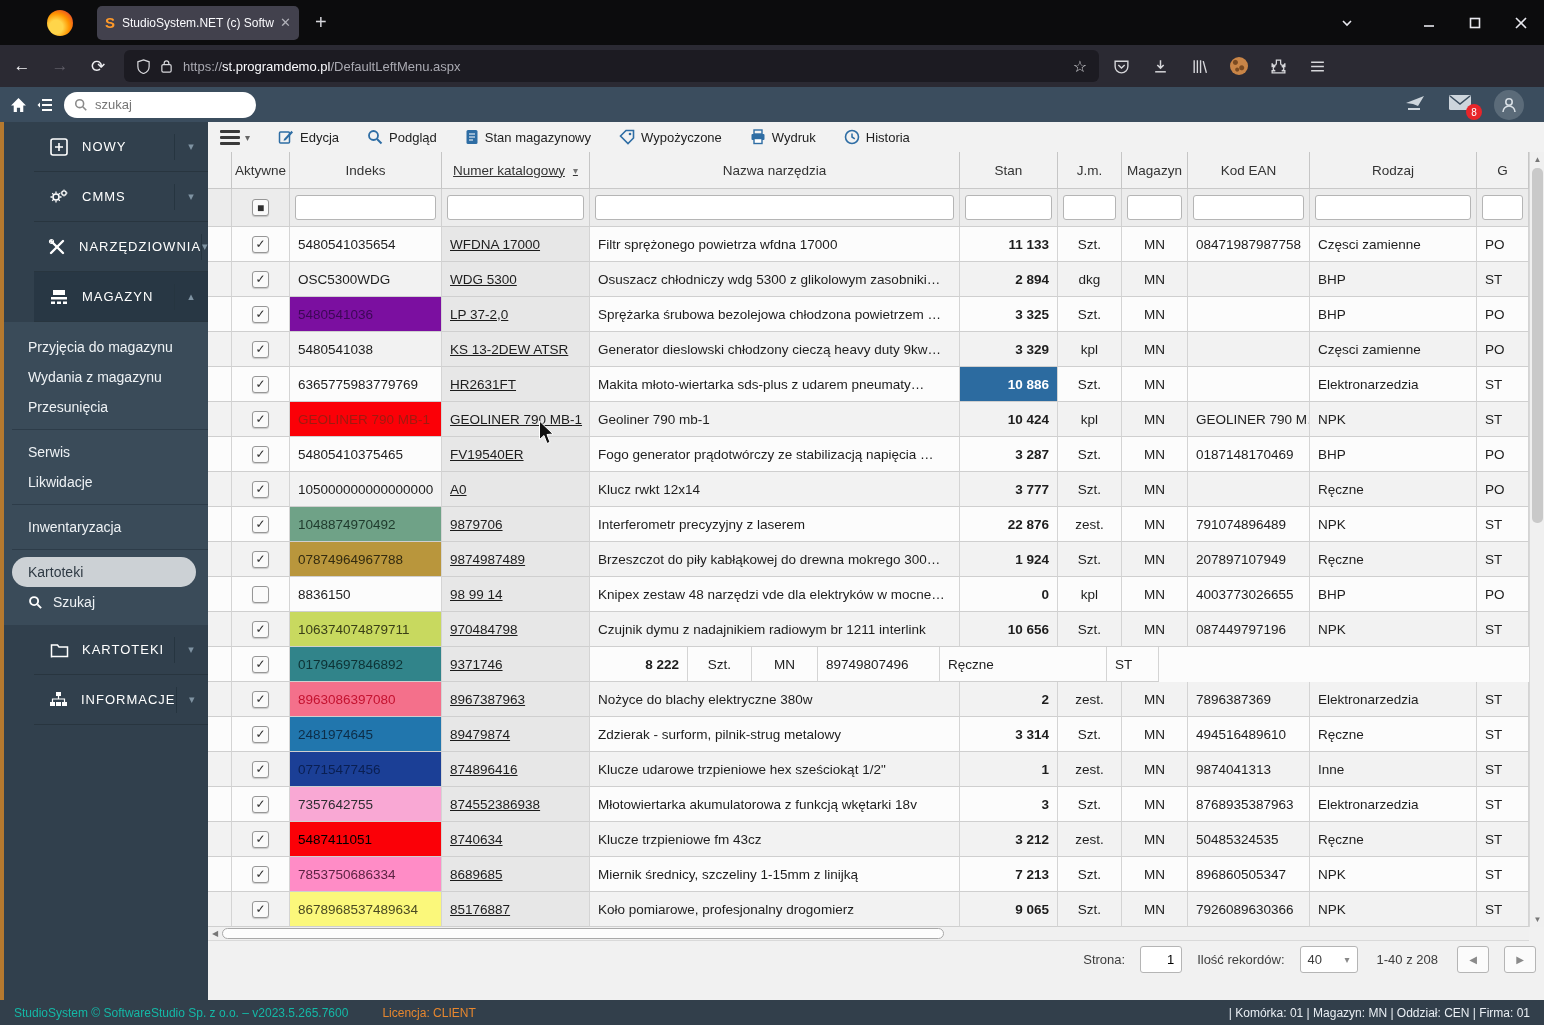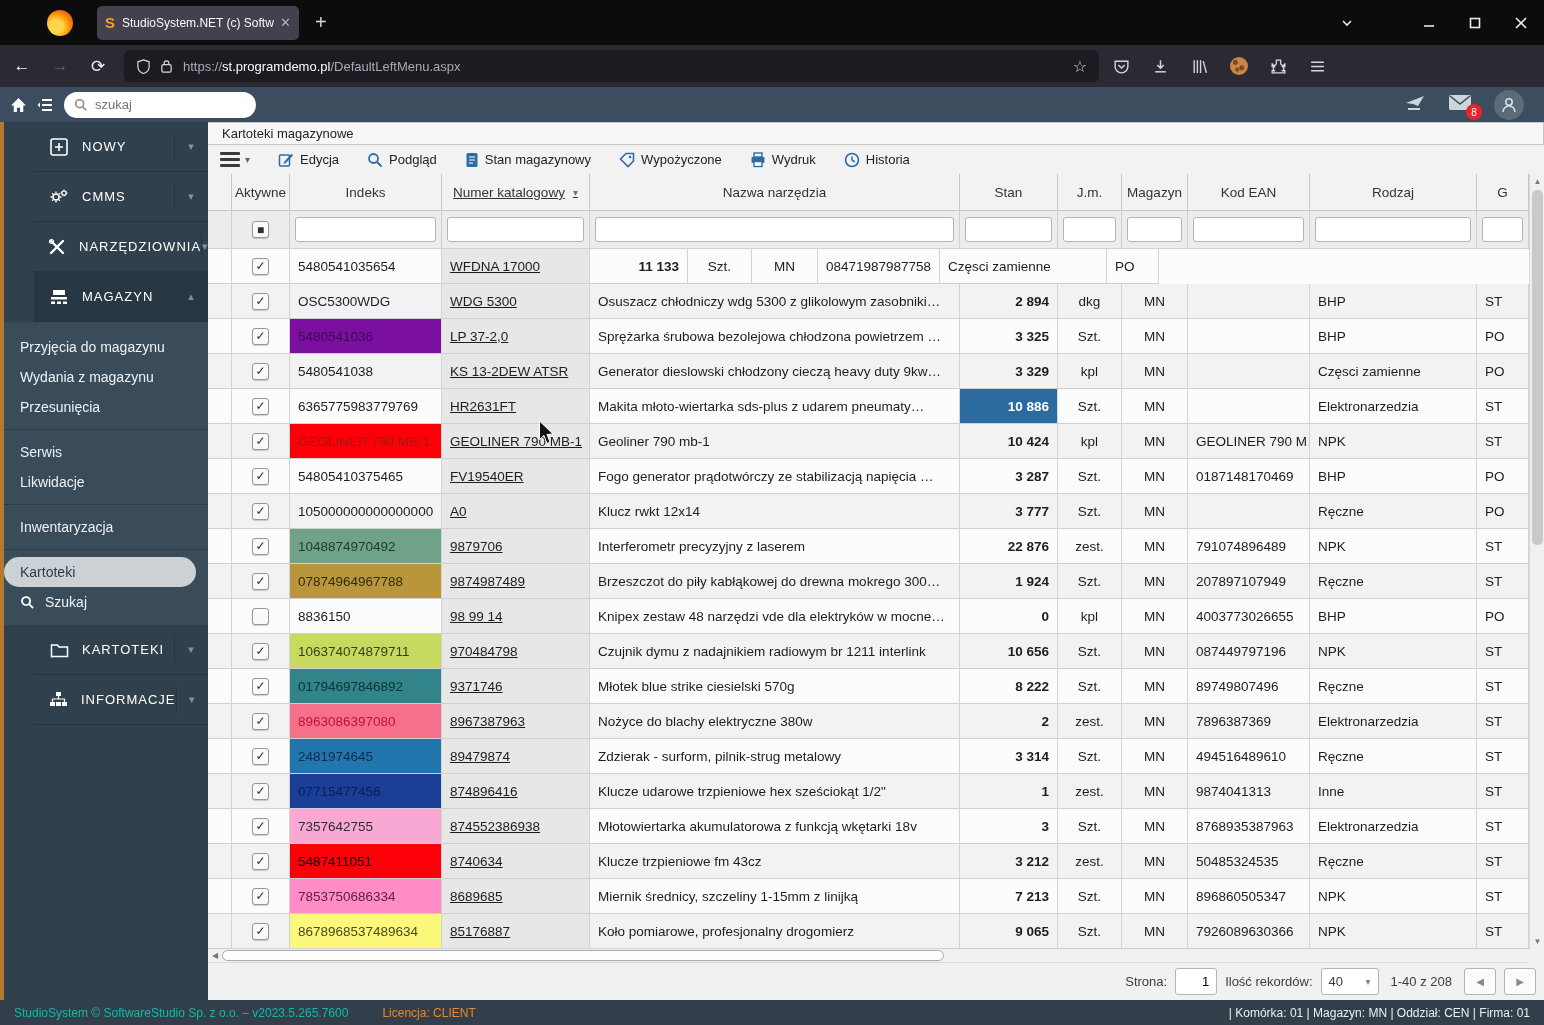--- a/index.html
+++ b/index.html
@@ -49,21 +49,21 @@
     color:#fff; font-size:10px; display:flex; align-items:center; justify-content:center; padding:0 4px; }
   .avatar { width:30px; height:30px; border-radius:50%; background:#5b6b79; display:flex; align-items:center; justify-content:center; }
 
   
   .body-row { display:flex; height:878px; }
   .sidebar { width:208px; background:#31404d; border-left:4px solid #b5792f; color:#fff; flex:none; overflow:hidden; }
   .side-item { height:50px; display:flex; align-items:center; padding-left:14px; border-bottom:1px solid #28353f; font-size:13px; letter-spacing:1px;margin-left:30px; }
   .side-item .s-ic { width:22px; margin-right:12px; display:flex; justify-content:center; }
   .side-item .chev { margin-left:auto; color:#7f93a2; border-left:1px solid #263540; width:34px; height:26px; display:flex; align-items:center; justify-content:center; font-size:11px; }
   .side-item.active { background:#283744; }
-  .submenu { background:#3a4b59; padding:10px 0 8px 0; font-size:14px; }
+  .submenu { background:#3a4b59; padding:10px 0 8px 8px; font-size:14px; }
   .sub-item { height:30px; display:flex; align-items:center; padding-left:16px; color:#eef2f5; }
   .sub-div { border-top:1px solid #2d3c49; margin:7px 0; }
   .sub-item.selected { background:#ccd1d5; color:#2f3a44; border-radius:16px; margin-right:12px; height:30px; }
   .sub-item .s-ic { margin-right:10px; display:flex; }
 
   .main { flex:1; display:flex; flex-direction:column; background:#f1f1f1; position:relative; }
   .page-title { height:23px; background:#f7f7f7; border:1px solid #c5c5c5; border-left:none; display:flex; align-items:center; padding-left:14px; font-size:13px; color:#222; }
   .toolbar { height:30px; display:flex; align-items:center; gap:28px; padding-left:12px; background:#f2f2f2; }
   .tb-menu { display:flex; align-items:center; gap:5px; }
   .tb-menu .bars { display:flex; flex-direction:column; gap:3px; }
@@ -91,21 +91,21 @@
   .sort-ic { color:#777; font-size:10px; margin-left:8px; }
 
   .vscroll { position:absolute; right:0; top:0; width:15px; height:775px; background:#f0f0f0; border-left:1px solid #d7d7d7; }
   .vscroll .arr { width:15px; height:15px; display:flex; align-items:center; justify-content:center; font-size:8px; color:#777; }
   .vscroll .thumb { position:absolute; top:16px; left:2px; width:11px; height:355px; background:#c9c9c9; border-radius:5px; }
   .vscroll .arr.down { position:absolute; bottom:0; }
   .hscroll { width:1321px; height:14px; background:#f0f0f0; border-bottom:1px solid #d9d9d9; position:relative; display:flex; align-items:center; }
   .hscroll .arr { width:14px; font-size:8px; color:#777; display:flex; justify-content:center; }
   .hscroll .thumb { width:722px; height:11px; background:#fdfdfd; border:1px solid #a9a9a9; border-radius:6px; }
 
-  .pagination { height:37px; display:flex; align-items:center; justify-content:flex-end; gap:8px; padding-right:8px; font-size:13px; color:#3c3c3c; }
+  .pagination { height:37px; display:flex; align-items:center; justify-content:flex-end; gap:15px; padding-right:8px; font-size:13px; color:#3c3c3c; }
   .pg-input { width:42px; height:27px; border:1px solid #b5b5b5; border-radius:3px; text-align:right; padding-right:7px; font-size:13px; outline:none; background:#fff; font-family:"Liberation Sans",sans-serif;}
   .pg-select { width:58px; height:27px; border:1px solid #b5b5b5; border-radius:3px; background:#fff; display:flex; align-items:center; justify-content:space-between; padding:0 7px; }
   .pg-select .pchev { color:#888; font-size:10px; }
   .pg-btn { width:32px; height:27px; border:1px solid #b5b5b5; border-radius:3px; background:#fbfbfb; display:flex; align-items:center; justify-content:center; color:#8a8a8a; font-size:10px; }
   .pg-range { margin:0 4px; color:#3c3c3c; }
 
   
   .statusbar { height:25px; background:#323f4b; display:flex; align-items:center; font-size:12px; padding:0 14px; }
   .sb-left { color:#14b8a6; }
   .sb-lic { margin-left:34px; }
@@ -330,21 +330,20 @@
               <rect x="13" y="11" width="5" height="4" fill="#fff"></rect>
               <path d="M9.5 5 v3 M3.5 11 v-3 h12 v3" stroke="#fff" stroke-width="1.2" fill="none"></path>
             </svg>
         </span>
         <span>INFORMACJE</span>
         <span class="chev">▾</span>
       </div>
     </div>
 
     <div class="main">
-      <div class="page-title">Kartoteki magazynowe</div>
 
       <div class="toolbar">
         <div class="tb-menu">
           <span class="bars">
               <span></span>
               <span></span>
               <span></span>
             </span>
           <span class="mchev">▾</span>
         </div>
@@ -462,20 +461,21 @@
             </div>
           </div>
         <div id="grid-body">
             <div class="g-row r0">
               <div class="cell c0"></div>
               <div class="cell c1">
                 <span class="cb">✓</span>
               </div>
               <div class="cell c2">5480541035654</div>
               <div class="cell c3 cell-katalog">WFDNA 17000</div>
+              <div class="cell c4">Filtr sprężonego powietrza wfdna 17000</div>
               <div class="cell c5">11 133</div>
               <div class="cell c6">Szt.</div>
               <div class="cell c7">MN</div>
               <div class="cell c8">08471987987758</div>
               <div class="cell c9">Częsci zamienne</div>
               <div class="cell c10">PO</div>
             </div>
             <div class="g-row r1">
               <div class="cell c0"></div>
               <div class="cell c1">
@@ -641,21 +641,20 @@
               <div class="cell c9">NPK</div>
               <div class="cell c10">ST</div>
             </div>
             <div class="g-row r0">
               <div class="cell c0"></div>
               <div class="cell c1">
                 <span class="cb">✓</span>
               </div>
               <div class="cell c2" style="background: rgb(49, 132, 138); color: rgb(13, 50, 52);">01794697846892</div>
               <div class="cell c3 cell-katalog">9371746</div>
-              <div class="cell c4">Młotek blue strike ciesielski 570g</div>
               <div class="cell c5">8 222</div>
               <div class="cell c6">Szt.</div>
               <div class="cell c7">MN</div>
               <div class="cell c8">89749807496</div>
               <div class="cell c9">Ręczne</div>
               <div class="cell c10">ST</div>
             </div>
             <div class="g-row r1">
               <div class="cell c0"></div>
               <div class="cell c1">

